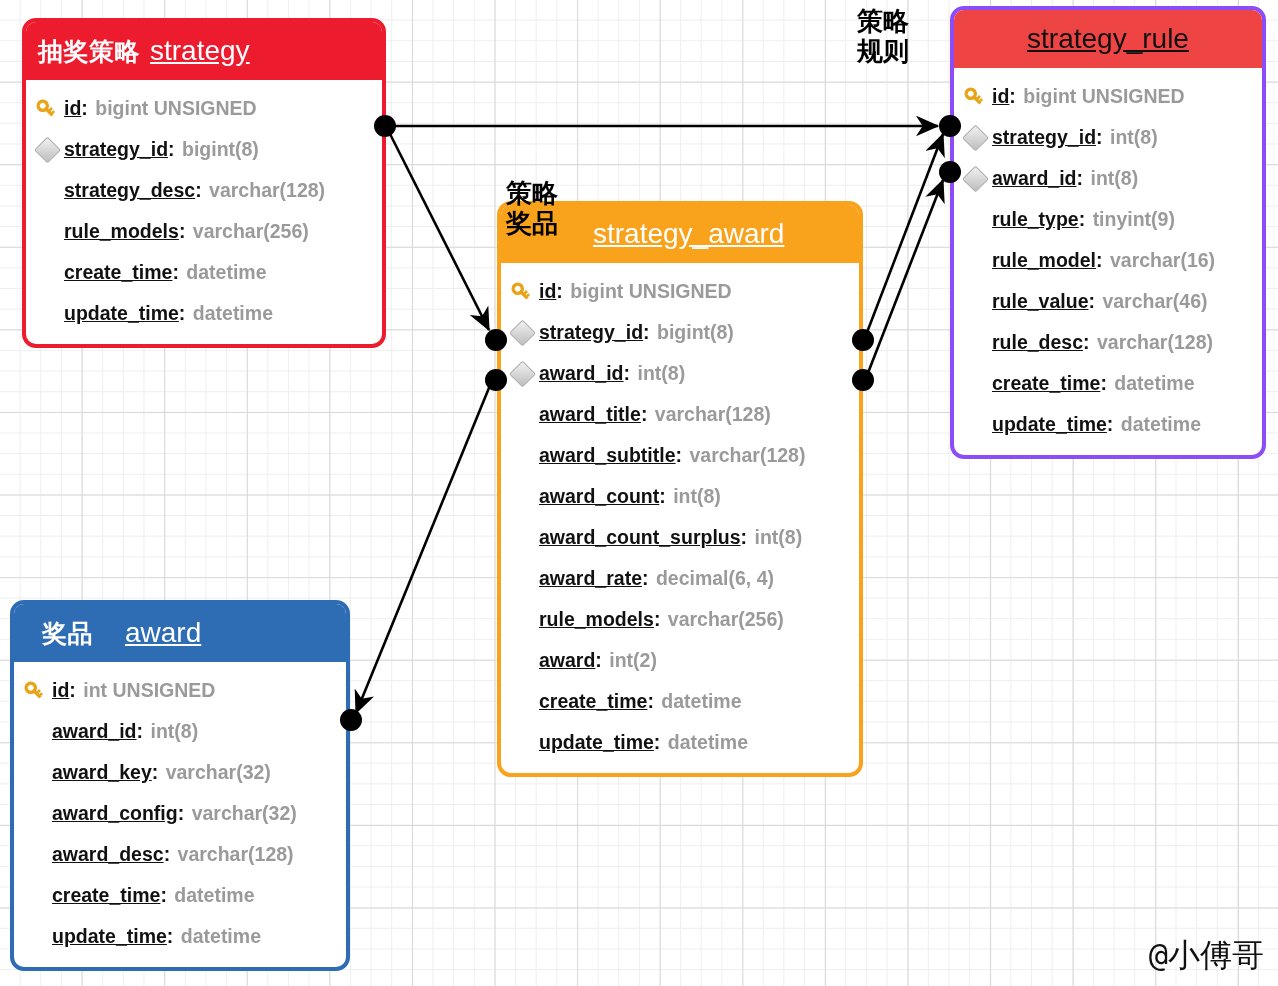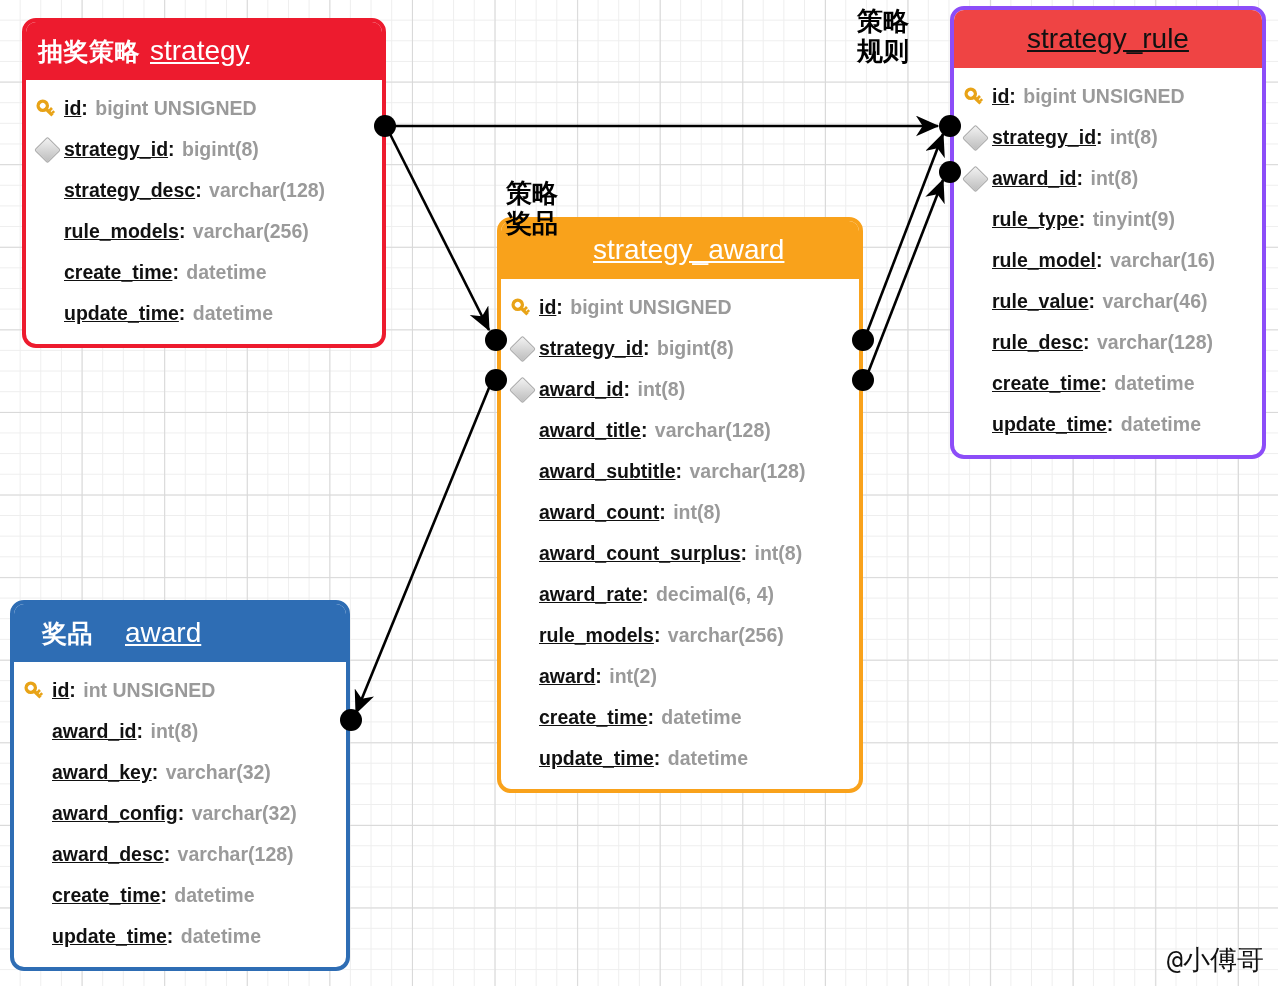--- a/index.html
+++ b/index.html
@@ -104,21 +104,21 @@
     background: linear-gradient(135deg,#f2f2f2 0%, #d2d2d2 60%, #bdbdbd 100%);
     border: 1.5px solid #a9a9a9;
     transform: translateY(-50%) rotate(45deg);
     border-radius: 2px;
   }
 
   
   #tbl-strategy      { left: 22px;  top: 18px;   width: 364px; border-color: #ED1B2E; }
   #tbl-strategy .table-header { background: #ED1B2E; height: 58px; padding-left: 12px; gap: 10px; }
 
-  #tbl-strategy-award { left: 497px; top: 217px; width: 366px; border-color: #F9A21B; }
+  #tbl-strategy-award { left: 497px; top: 201px; width: 366px; border-color: #F9A21B; }
   #tbl-strategy-award .table-header { background: #F9A21B; height: 58px; padding-left: 92px; }
 
   #tbl-strategy-rule  { left: 950px; top: 6px;  width: 316px; border-color: #8C4DF8; }
   #tbl-strategy-rule .table-header { background: #ef4444; height: 58px; justify-content: center; }
   #tbl-strategy-rule .table-header .hdr-en { color:#111111; }
 
   #tbl-award          { left: 10px;  top: 600px; width: 340px; border-color: #2E6DB4; }
   #tbl-award .table-header { background: #2E6DB4; height: 58px; padding-left: 28px; gap: 32px; }
 
   
@@ -154,21 +154,21 @@
     gap: 12px;
     color: #111111;
   }
   .wm-site {
     font-family: "DejaVu Sans Mono", "Liberation Mono", monospace;
     font-size: 30px;
     letter-spacing: 0px;
   }
   .wm-user {
     font-family: "DejaVu Sans Mono", "Liberation Mono", monospace;
-    font-size: 27px;
+    font-size: 32px;
   }
 </style>
 </head>
 <body>
 
 <div id="canvas">
 
   <svg id="links" viewBox="0 0 1278 986" width="1278" height="986">
     <defs>
       <marker id="arw" markerWidth="10" markerHeight="10" refX="8.5" refY="4" orient="auto" markerUnits="strokeWidth">

